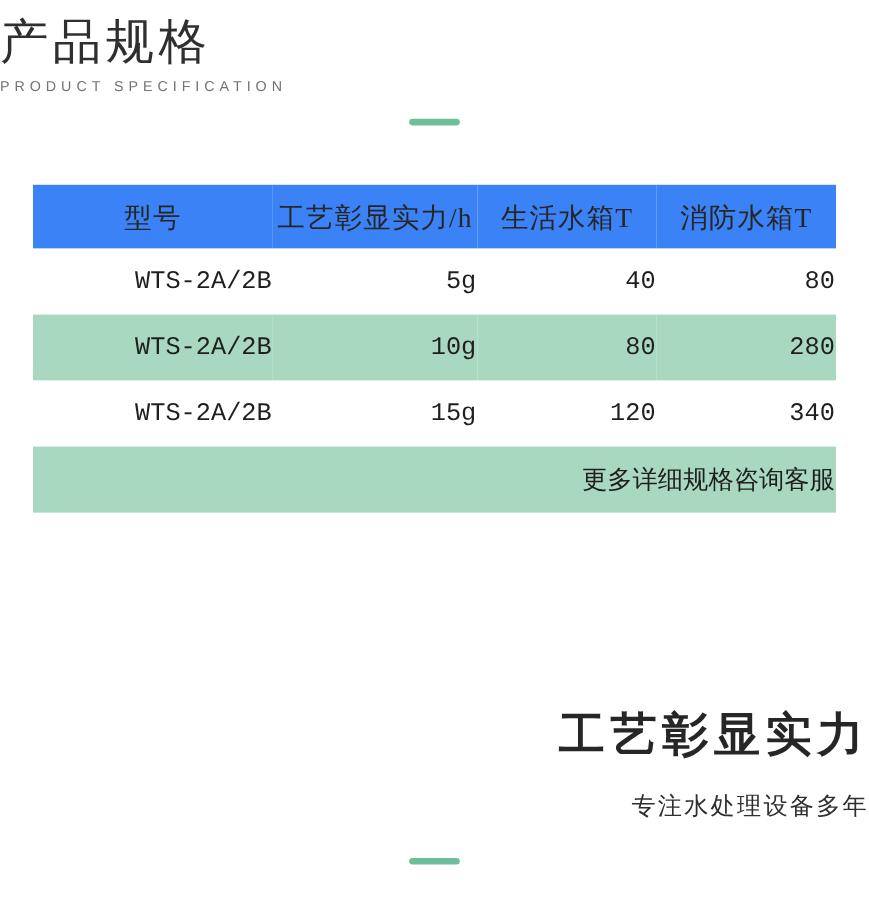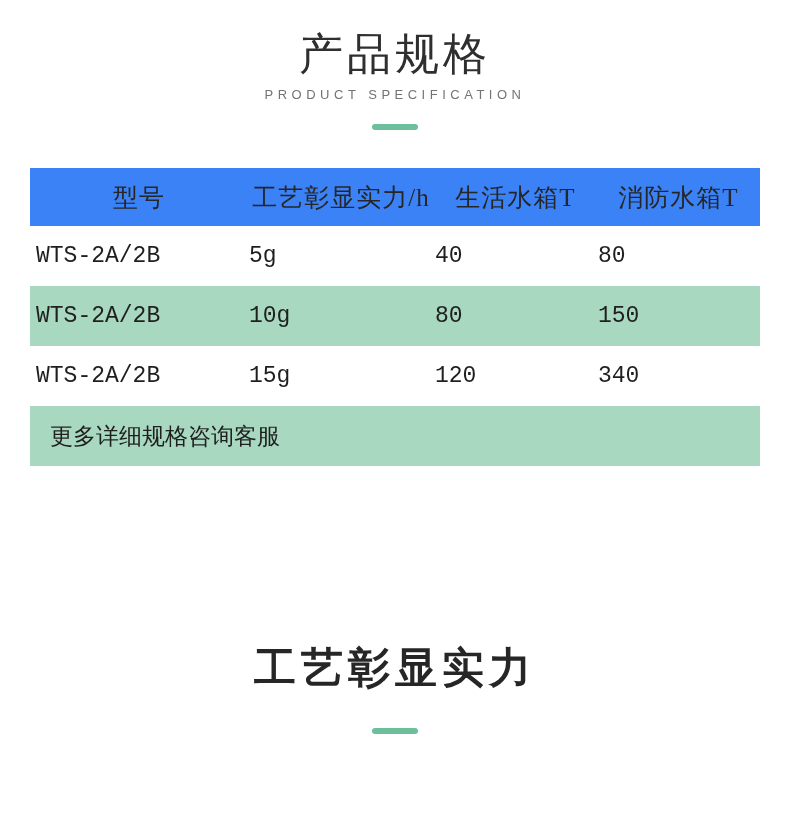--- a/index.html
+++ b/index.html
@@ -15,22 +15,21 @@
     overflow: hidden;
   }
   .page {
     position: relative;
     width: 790px;
     height: 838px;
   }
 
   
   .section-head {
-    text-align: center;
-    padding-top: 30px;
+    padding-top: 14px;
   }
   .title-cn {
     font-family: "Liberation Serif", serif;
     font-size: 44px;
     font-weight: 400;
     letter-spacing: 4px;
     color: #2f2f2f;
     line-height: 1.15;
     margin: 0;
   }
@@ -71,21 +70,21 @@
     font-family: "Liberation Serif", serif;
     font-weight: 400;
     font-size: 25px;
     color: #262626;
     height: 56px;
     text-align: center;
     letter-spacing: 1px;
   }
   table.spec td {
     height: 58px;
-    text-align: left;
+    text-align: right;
     font-family: "Liberation Mono", monospace;
     font-size: 23px;
     color: #1f1f1f;
     letter-spacing: 0px;
   }
   table.spec tr.shade td {
     background: #a8d8c0;
   }
   table.spec tr.plain td {
     background: #ffffff;
@@ -114,21 +113,21 @@
     color: #1f1f1f;
     padding-left: 20px;
   }
 
   
   .lower {
     position: absolute;
     left: 0;
     top: 640px;
     width: 790px;
-    text-align: center;
+    text-align: right;
   }
   .lower-title {
     font-family: "DejaVu Sans", sans-serif;
     font-weight: 700;
     font-size: 42px;
     letter-spacing: 5px;
     color: #262626;
     margin: 0;
   }
   .lower-sub {
@@ -173,33 +172,34 @@
         <tr class="plain">
           <td class="model"><span>WTS-2A/2B</span><span class="note"></span></td>
           <td class="val">5g</td>
           <td class="val">40</td>
           <td class="val">80</td>
         </tr>
         <tr class="shade">
           <td class="model"><span>WTS-2A/2B</span><span class="note"></span></td>
           <td class="val">10g</td>
           <td class="val">80</td>
-          <td class="val">150</td>
+          <td class="val">280</td>
         </tr>
         <tr class="plain">
           <td class="model"><span>WTS-2A/2B</span><span class="note"></span></td>
           <td class="val">15g</td>
           <td class="val">120</td>
           <td class="val">340</td>
         </tr>
         <tr class="footer-row">
           <td colspan="4">更多详细规格咨询客服</td>
         </tr>
       </tbody>
     </table>
   </div>
 
   <div class="lower">
     <h2 class="lower-title">工艺彰显实力</h2>
+    <div class="lower-sub">专注水处理设备多年</div>
     <div class="divider"></div>
   </div>
 
 </div>
 
 </body></html>

